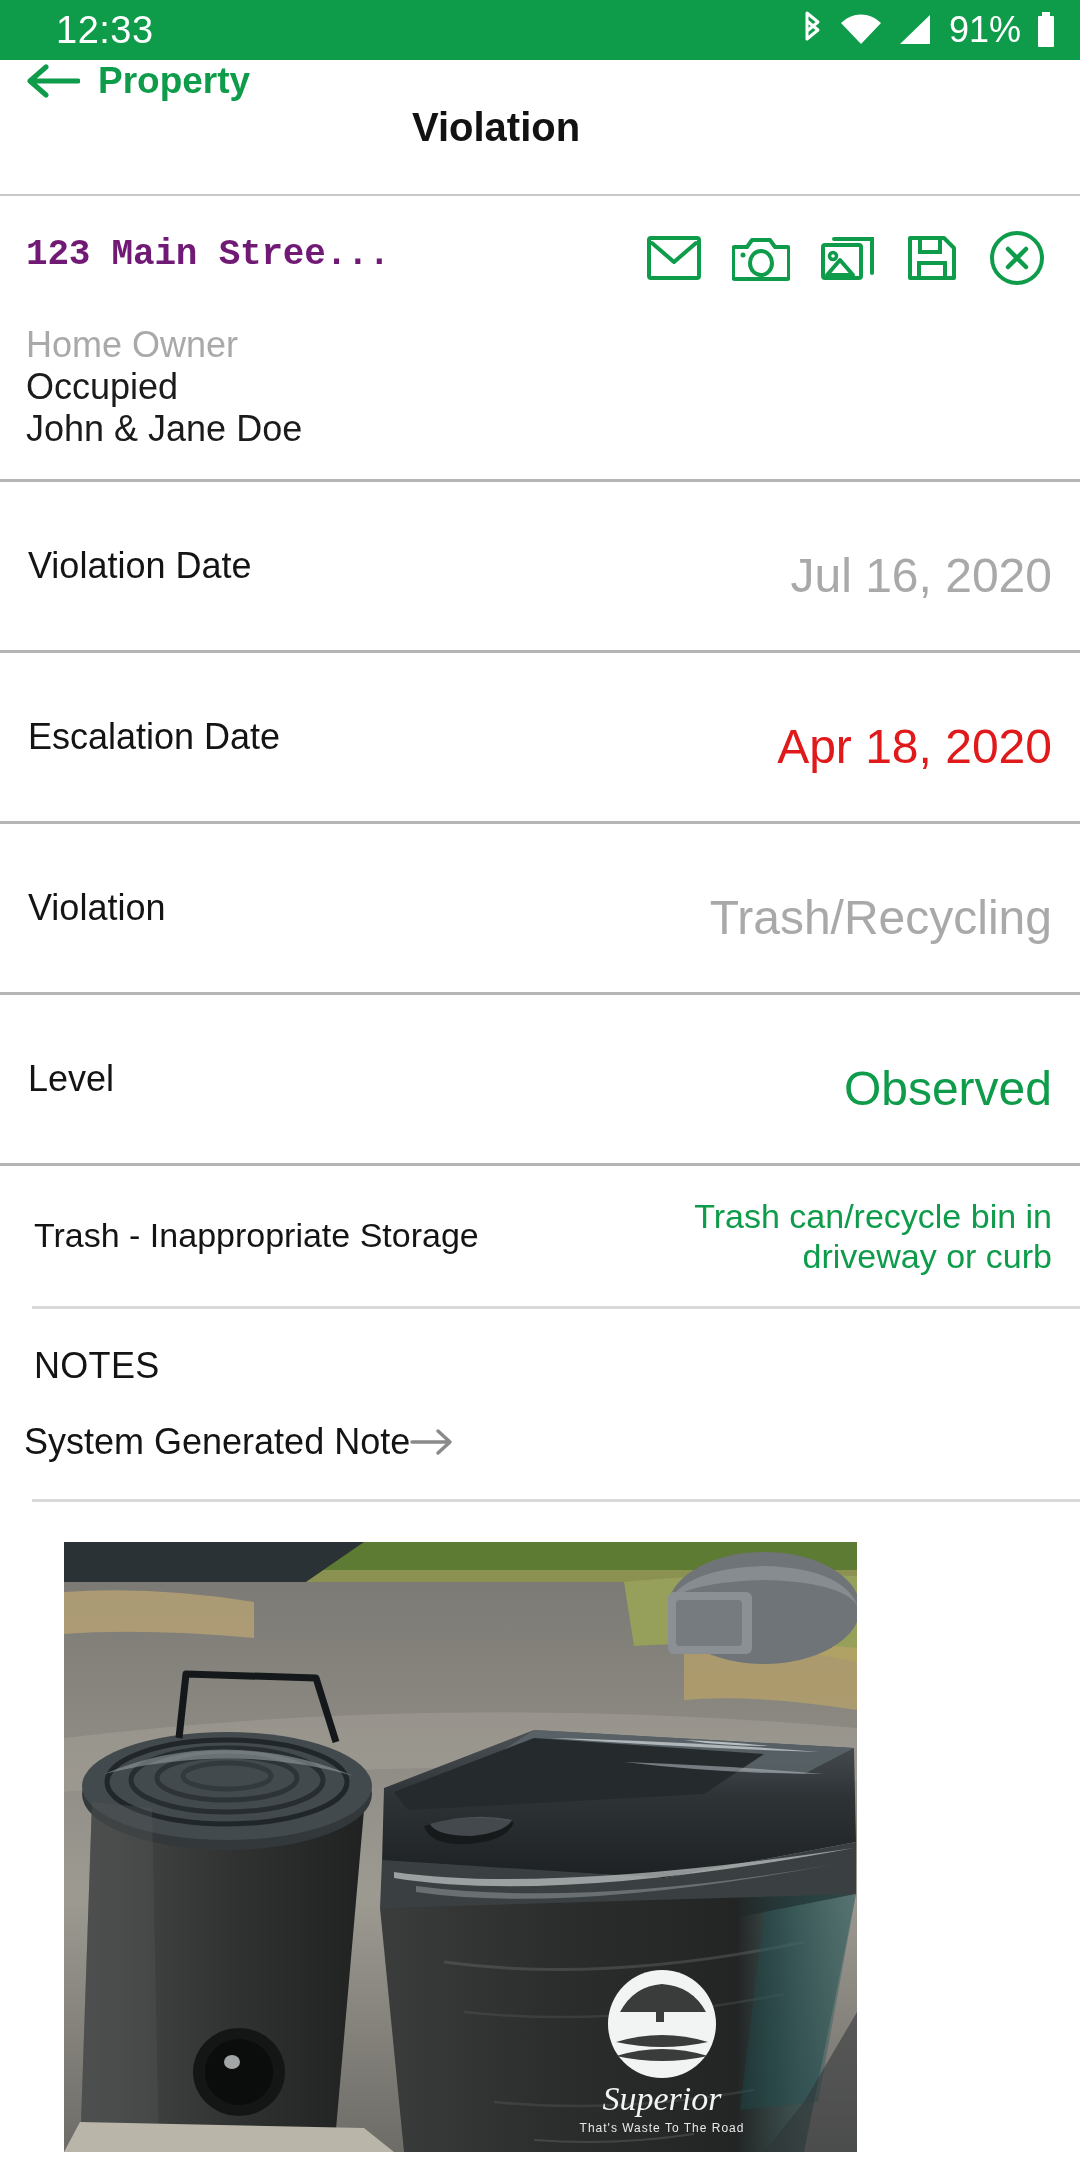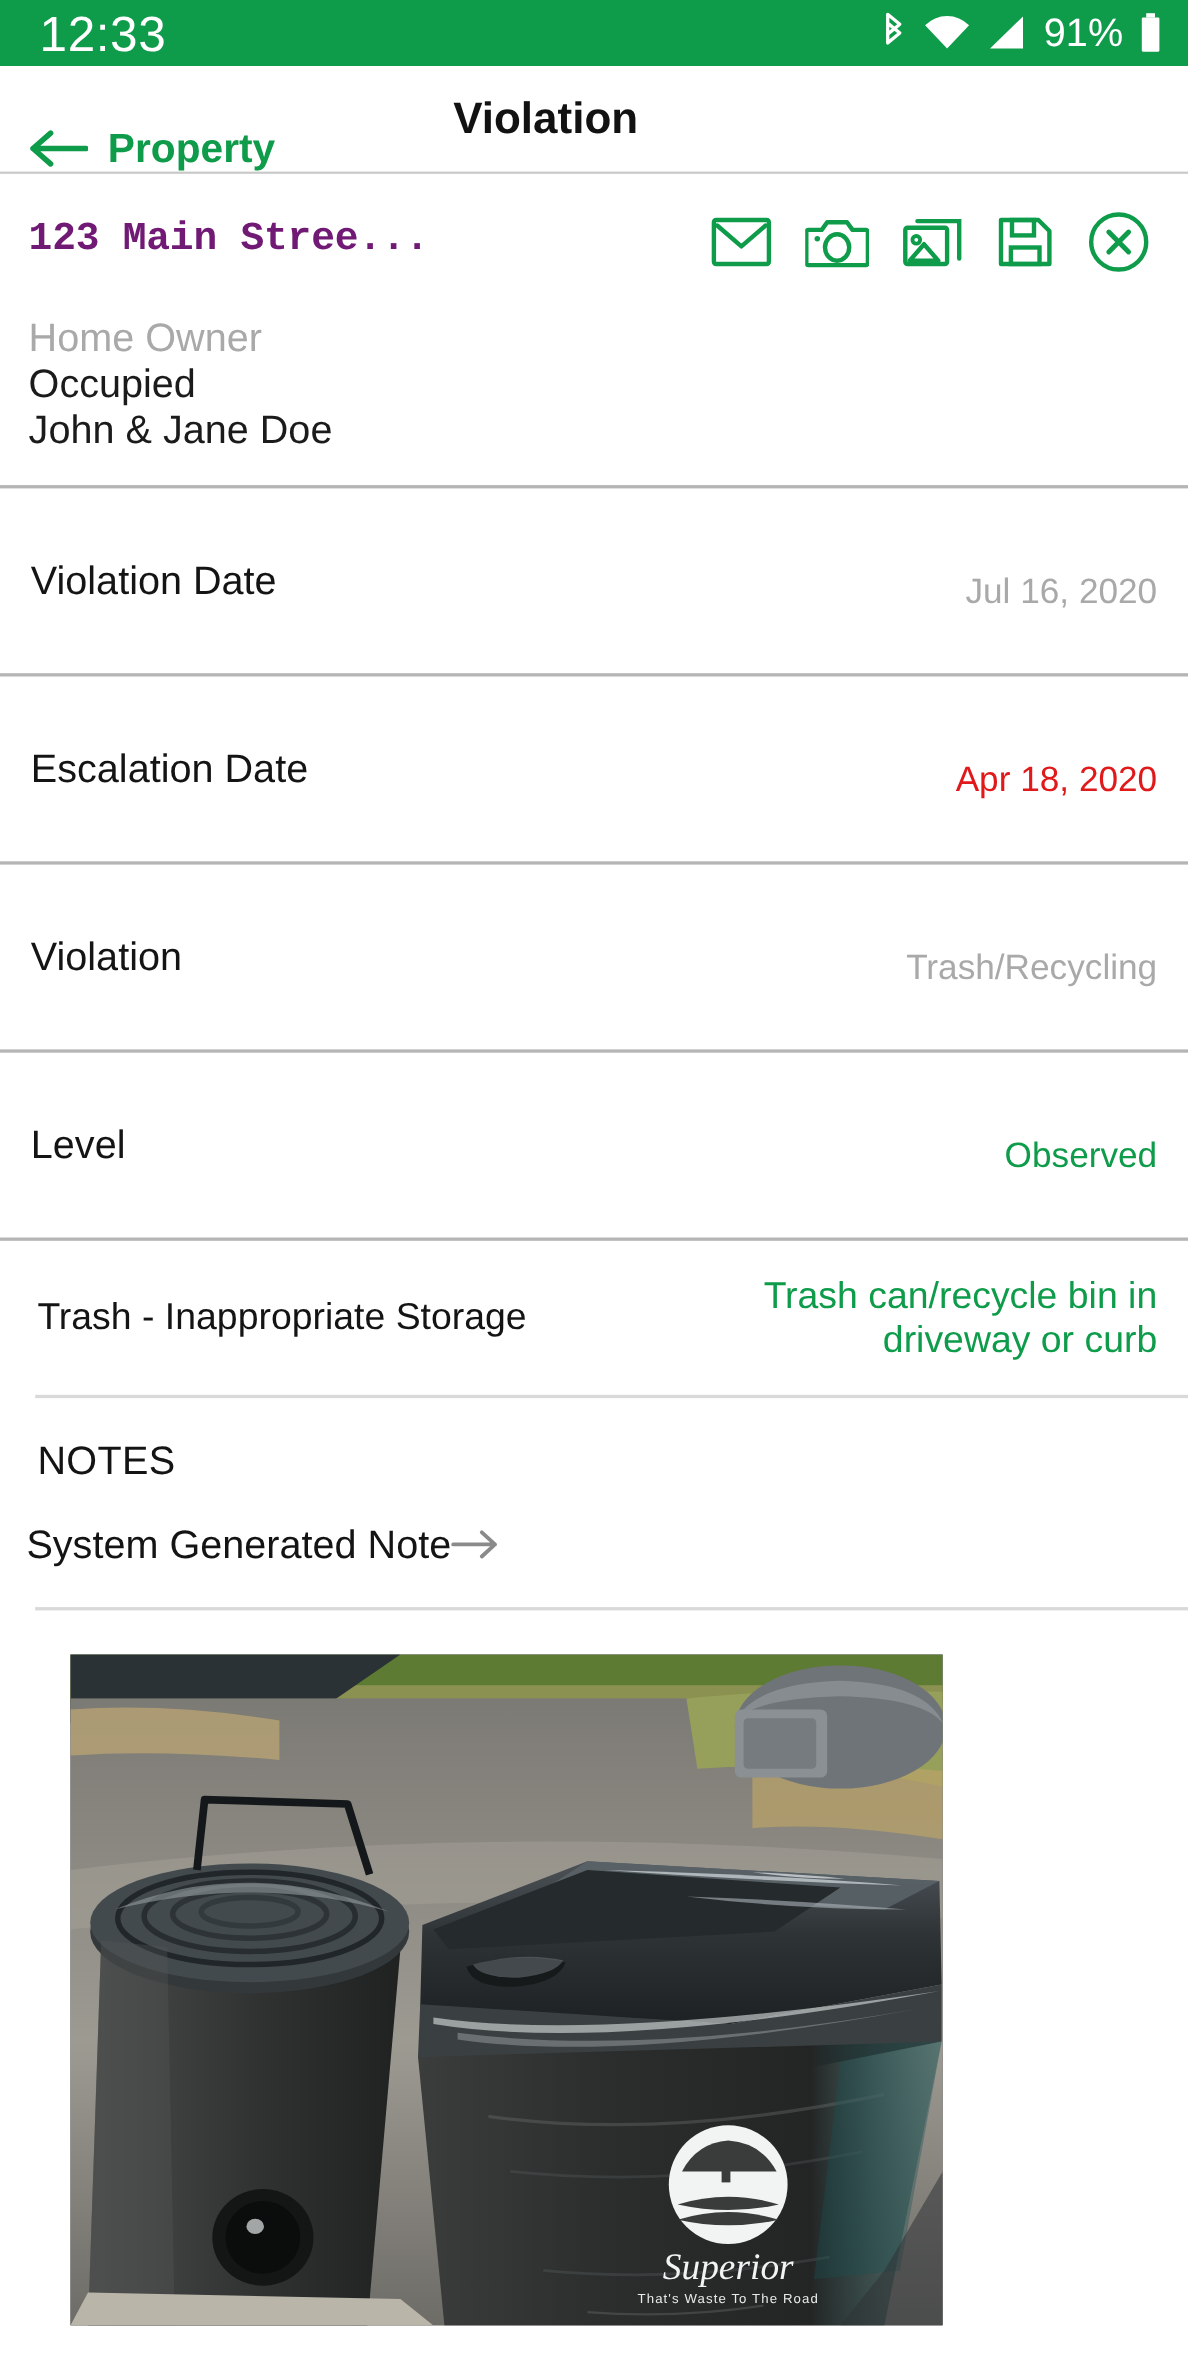--- a/index.html
+++ b/index.html
@@ -10,29 +10,29 @@
     overflow: hidden;
   }
   .phone { position: relative; width: 1080px; height: 2160px; background:#fff; }
 
   
   .statusbar {
     height: 60px; background: #0e9c4b;
     display: flex; align-items: center; justify-content: space-between;
     padding: 0 22px 0 36px; color: #fff;
   }
-  .sb-clock { font-size: 45px; font-weight: 400; letter-spacing: .5px; line-height: 1; }
+  .sb-clock { font-size: 38px; font-weight: 400; letter-spacing: .5px; line-height: 1; margin-left: 20px; }
   .sb-right { display: flex; align-items: center; gap: 13px; }
   .sb-right svg { display: block; }
   .sb-battery-text { font-size: 36px; font-weight: 400; line-height: 1; margin-left: 2px; }
 
   
   .appbar {
-    height: 98px; background: #ffffff;
-    display: flex; align-items: flex-end; position: relative;
+    height: 136px; background: #ffffff;
+    display: flex; align-items: flex-start; position: relative;
     border-bottom: 2px solid #c9c9c9;
   }
   .back-group { display: flex; align-items: center; gap: 18px; padding-left: 26px; }
   .back-arrow { width: 54px; height: 40px; display:block; }
   .back-label { color: #0e9c4b; font-size: 37px; font-weight: 700; }
   .appbar-title {
     position: absolute; left: 412px; top: 50%; transform: translateY(-50%);
     font-size: 40px; font-weight: 700; color: #121212;
   }
 
@@ -46,21 +46,21 @@
   .actions { display: flex; align-items: center; gap: 30px; padding-right: 8px; padding-top: 8px; }
   .actions svg { display: block; }
   .prop-sub-label { font-size: 36px; color: #a9a9a9; margin-top: 38px; line-height: 1.16; }
   .prop-sub-value { font-size: 36px; color: #1b1b1b; line-height: 1.18; }
 
   .row {
     display: flex; align-items: center; justify-content: space-between;
     padding: 0 28px; height: 168px;
   }
   .row-label { font-size: 36px; color: #141414; }
-  .row-value { font-size: 32px; text-align: right; margin-top: 19px; }
+  .row-value { font-size: 48px; text-align: right; margin-top: 19px; }
   .v-muted { color: #a9a9a9; }
   .v-red    { color: #e0191b; }
   .v-green  { color: #0e9c4b; }
 
   .rule-row {
     display: flex; align-items: center; justify-content: space-between;
     padding: 30px 28px 30px 34px; gap: 26px;
   }
   .rule-label { font-size: 34px; color: #141414; flex: 0 0 auto; }
   .rule-value { font-size: 34px; color: #0e9c4b; text-align: right; line-height: 1.18; max-width: 430px; }

